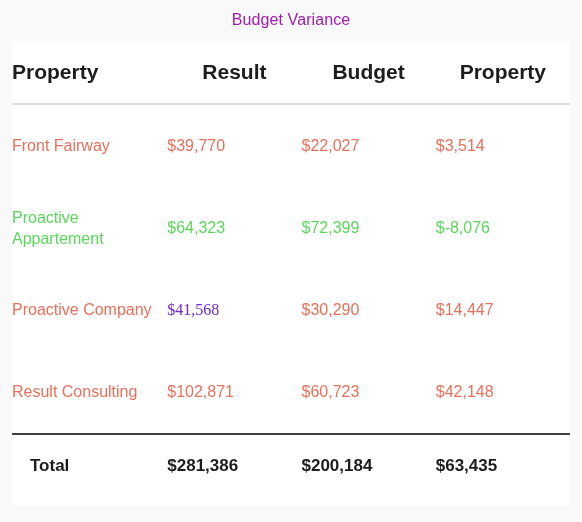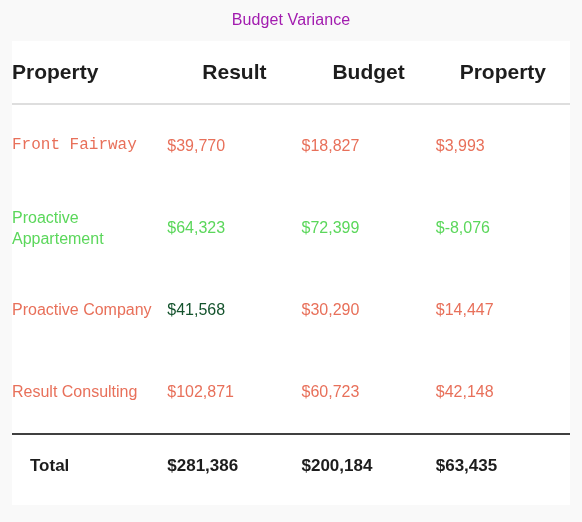--- a/index.html
+++ b/index.html
@@ -107,34 +107,34 @@
       <thead>
         <tr>
           <th class="h-prop">Property</th>
           <th class="h-val">Result</th>
           <th class="h-val">Budget</th>
           <th class="h-val">Property</th>
         </tr>
       </thead>
       <tbody>
         <tr>
-          <td class="v-prop" style="color: rgb(232, 112, 90); font-family: Liberation Mono, monospace;">Front Fairway</td>
+          <td class="v-prop" style="color: rgb(232, 112, 90);">Front Fairway</td>
           <td class="v-num" style="color: rgb(232, 112, 90);">$39,770</td>
-          <td class="v-num" style="color: rgb(232, 112, 90);">$18,827</td>
-          <td class="v-num" style="color: rgb(232, 112, 90);">$3,993</td>
+          <td class="v-num" style="color: rgb(232, 112, 90);">$22,027</td>
+          <td class="v-num" style="color: rgb(232, 112, 90);">$3,514</td>
         </tr>
         <tr>
           <td class="v-prop" style="color: rgb(91, 215, 91);">Proactive Appartement</td>
           <td class="v-num" style="color: rgb(91, 215, 91);">$64,323</td>
           <td class="v-num" style="color: rgb(91, 215, 91);">$72,399</td>
           <td class="v-num" style="color: rgb(91, 215, 91);">$-8,076</td>
         </tr>
         <tr>
           <td class="v-prop" style="color: rgb(232, 112, 90);">Proactive Company</td>
-          <td class="v-num" style="color: #14532d;">$41,568</td>
+          <td class="v-num" style="color: #6d28d9; font-family: Liberation Serif, serif;">$41,568</td>
           <td class="v-num" style="color: rgb(232, 112, 90);">$30,290</td>
           <td class="v-num" style="color: rgb(232, 112, 90);">$14,447</td>
         </tr>
         <tr>
           <td class="v-prop" style="color: rgb(232, 112, 90);">Result Consulting</td>
           <td class="v-num" style="color: rgb(232, 112, 90);">$102,871</td>
           <td class="v-num" style="color: rgb(232, 112, 90);">$60,723</td>
           <td class="v-num" style="color: rgb(232, 112, 90);">$42,148</td>
         </tr>
         <tr class="total-row">

